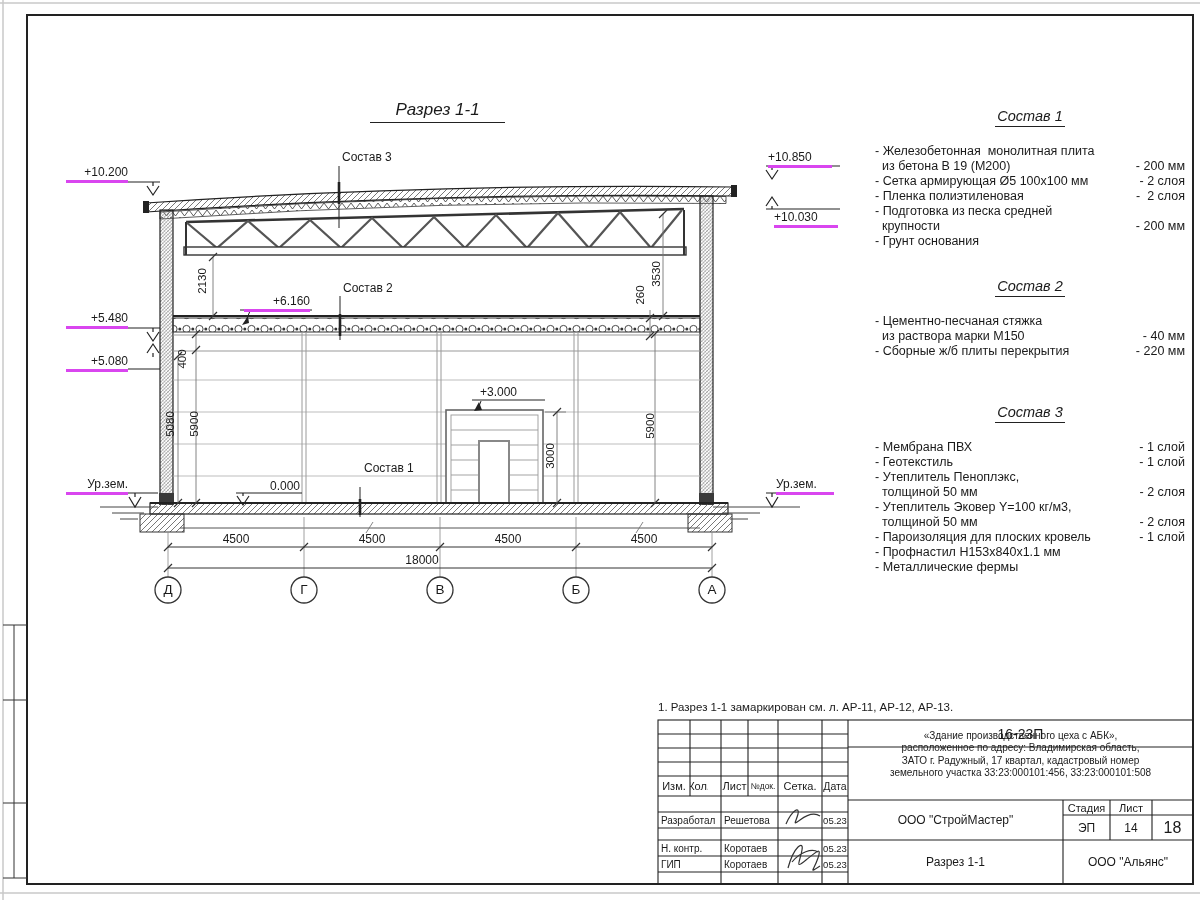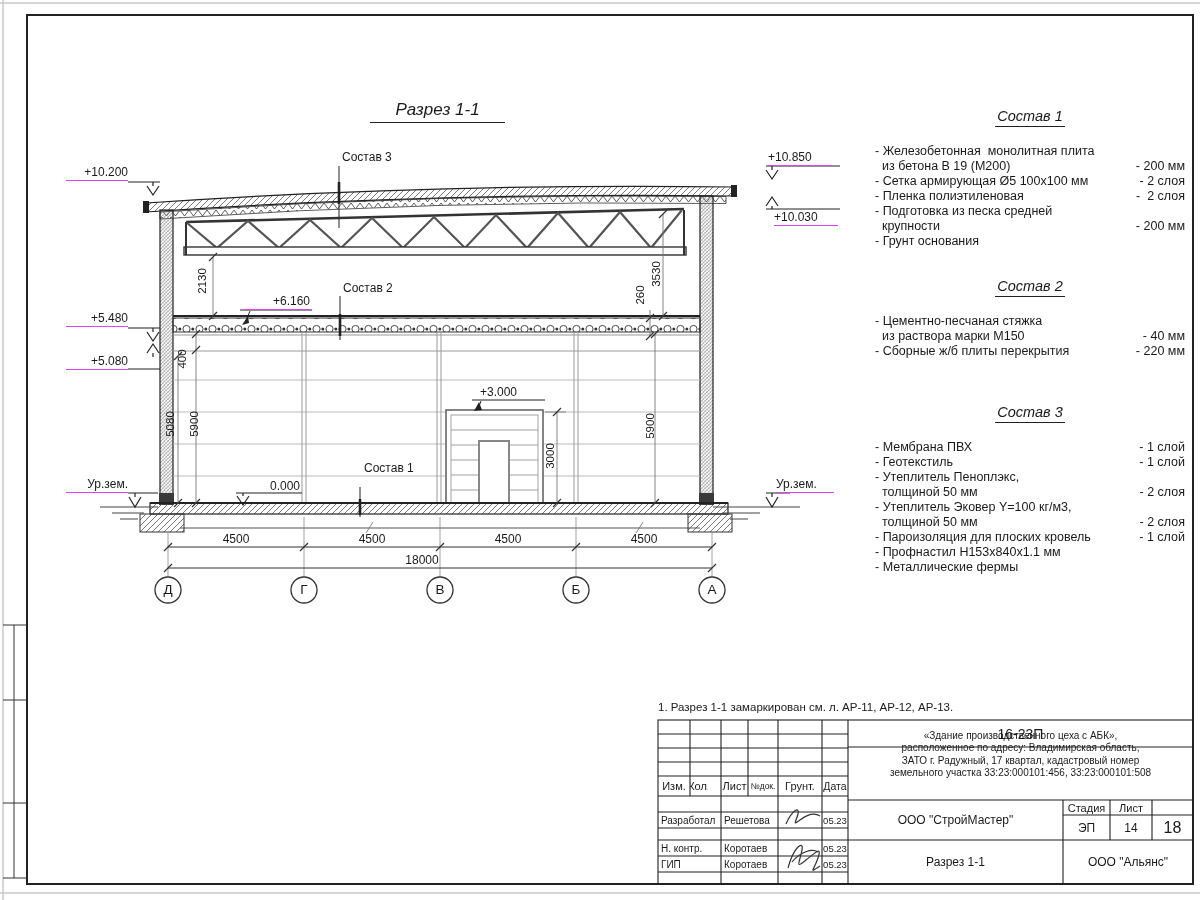--- a/index.html
+++ b/index.html
@@ -1,20 +1,20 @@
 <!DOCTYPE html>
 <html><head>
 <meta charset="utf-8">
 <style>
   html,body{margin:0;padding:0;background:#fff;}
   #sheet{position:relative;width:1200px;height:900px;background:#fff;overflow:hidden;
          font-family:"Liberation Sans","DejaVu Sans",sans-serif;color:#1a1a1a;}
   svg{position:absolute;left:0;top:0;}
   .lbl{position:absolute;font-size:12px;white-space:nowrap;}
-  .lvl{position:absolute;font-size:12px;border-bottom:1px solid #d946ef;text-align:right;white-space:nowrap;padding-bottom:1px;}
+  .lvl{position:absolute;font-size:12px;border-bottom:3px solid #d946ef;text-align:right;white-space:nowrap;padding-bottom:1px;}
   .lvl.la{text-align:left;}
   .vdim{position:absolute;width:44px;text-align:center;font-size:11.5px;transform:rotate(-90deg);white-space:nowrap;}
   .hdim{position:absolute;width:60px;text-align:center;font-size:12px;}
   .axis{position:absolute;width:26px;height:26px;text-align:center;line-height:26px;font-size:13.5px;}
   .dtitle{position:absolute;font-size:17px;font-style:italic;border-bottom:1px solid #222;text-align:center;padding-bottom:2px;}
   .spec{position:absolute;width:310px;}
   .spec-title{font-size:14.5px;font-style:italic;text-align:center;margin-bottom:20px;}
   .spec-title span{border-bottom:1px solid #222;padding:0 2px 2px 2px;}
   .spec-row{display:flex;align-items:flex-end;font-size:12.5px;line-height:15px;}
   .spec-text{flex:1;white-space:pre-wrap;}
@@ -278,21 +278,21 @@
   <div class="tb-cell" style="left:690px;top:776px;width:18px;height:20px;">
       <div class="tb-text" style="font-size:11px;">Кол.</div>
     </div>
   <div class="tb-cell" style="left:721px;top:776px;width:27px;height:20px;">
       <div class="tb-text" style="font-size:11px;">Лист</div>
     </div>
   <div class="tb-cell" style="left:748px;top:776px;width:30px;height:20px;">
       <div class="tb-text" style="font-size:8.5px;">№док.</div>
     </div>
   <div class="tb-cell" style="left:778px;top:776px;width:44px;height:20px;">
-      <div class="tb-text" style="font-size:11px;">Грунт.</div>
+      <div class="tb-text" style="font-size:11px;">Сетка.</div>
     </div>
   <div class="tb-cell" style="left:822px;top:776px;width:26px;height:20px;">
       <div class="tb-text" style="font-size:10.5px;">Дата</div>
     </div>
 
   <div class="tb-cell" style="left:661px;top:812px;width:60px;height:16px;">
       <div class="tb-text tb-left" style="font-size:10px;">Разработал</div>
     </div>
   <div class="tb-cell" style="left:724px;top:812px;width:50px;height:16px;">
       <div class="tb-text tb-left" style="font-size:10px;">Решетова</div>

